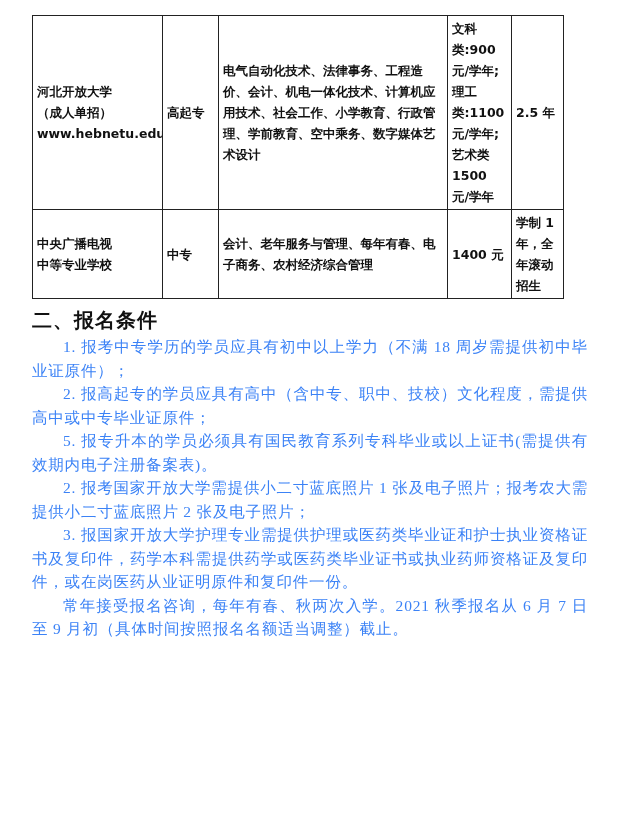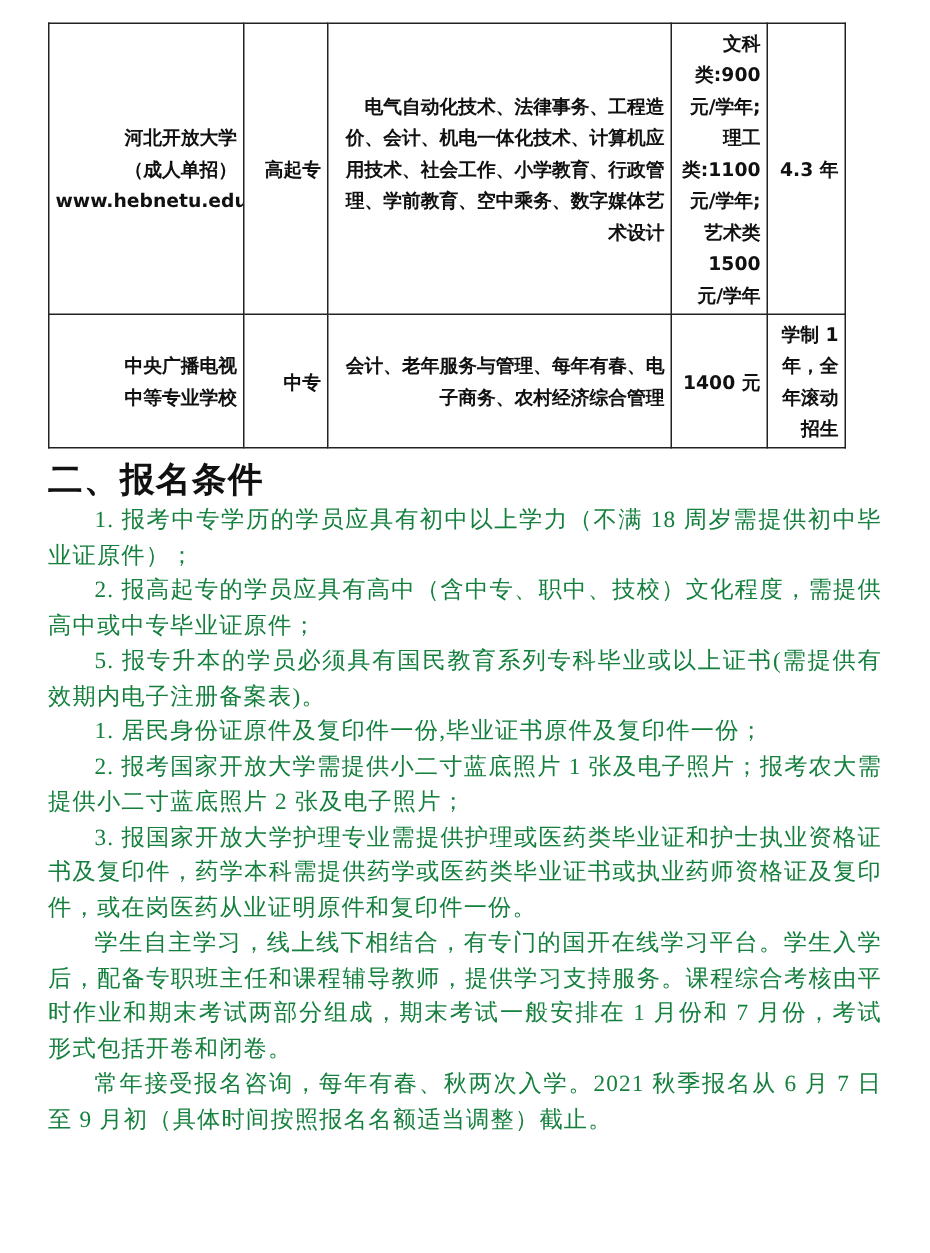--- a/index.html
+++ b/index.html
@@ -21,21 +21,21 @@
     border-collapse: collapse;
     table-layout: fixed;
     width: 531px;
     font-family: "DejaVu Sans", "Liberation Sans", sans-serif;
     font-weight: bold;
     font-size: 12.5px;
     color: #111111;
   }
   table.tbl td {
     border: 1.5px solid #222222;
-    text-align: right;
+    text-align: left;
     vertical-align: middle;
     line-height: 21px;
     padding: 2px 4px;
     overflow: hidden;
   }
   col.w1 { width: 130px; }
   col.w2 { width: 56px; }
   col.w3 { width: 229px; }
   col.w4 { width: 64px; }
   col.w5 { width: 52px; }
@@ -44,35 +44,35 @@
   td.majors {
     text-align: justify;
     padding: 2px 7px;
     line-height: 21.5px;
   }
   td.pre { white-space: pre-line; }
   
   h2.hd {
     font-family: "DejaVu Sans", "Liberation Sans", sans-serif;
     font-weight: bold;
-    font-size: 23px;
+    font-size: 20px;
     line-height: 27px;
     margin: 2px 0 1px 0;
     color: #111111;
     letter-spacing: 1px;
   }
   h2.hd.first { margin-top: 8px; }
   p.body {
     font-size: 15.5px;
     line-height: 23.5px;
     margin: 0;
     text-indent: 2em;
     text-align: justify;
     letter-spacing: 0.8px;
-    color: #15803d;
+    color: #3b82f6;
   }
 </style>
 </head>
 <body>
 
 <div class="page">
 
   <table class="tbl">
     <colgroup>
       <col class="w1">
@@ -82,42 +82,40 @@
         <col class="w5">
     </colgroup>
     <tbody>
       <tr class="r1">
         <td class="pre">河北开放大学
 （成人单招）
 www.hebnetu.edu.cn</td>
         <td>高起专</td>
         <td class="majors">电气自动化技术、法律事务、工程造价、会计、机电一体化技术、计算机应用技术、社会工作、小学教育、行政管理、学前教育、空中乘务、数字媒体艺术设计</td>
         <td>文科类:900 元/学年; 理工类:1100 元/学年; 艺术类 1500 元/学年</td>
-        <td>4.3 年</td>
+        <td>2.5 年</td>
       </tr>
       <tr class="r2">
         <td class="pre">中央广播电视
 中等专业学校</td>
         <td>中专</td>
         <td class="majors">会计、老年服务与管理、每年有春、电子商务、农村经济综合管理</td>
         <td>1400 元</td>
         <td class="pre">学制 1
 年，全
 年滚动
 招生</td>
       </tr>
     </tbody>
   </table>
 
   <h2 class="hd first">二、报名条件</h2>
   <p class="body">1. 报考中专学历的学员应具有初中以上学力（不满 18 周岁需提供初中毕业证原件）；</p>
   <p class="body">2. 报高起专的学员应具有高中（含中专、职中、技校）文化程度，需提供高中或中专毕业证原件；</p>
   <p class="body">5. 报专升本的学员必须具有国民教育系列专科毕业或以上证书(需提供有效期内电子注册备案表)。</p>
 
-  <p class="body">1. 居民身份证原件及复印件一份,毕业证书原件及复印件一份；</p>
   <p class="body">2. 报考国家开放大学需提供小二寸蓝底照片 1 张及电子照片；报考农大需提供小二寸蓝底照片 2 张及电子照片；</p>
   <p class="body">3. 报国家开放大学护理专业需提供护理或医药类毕业证和护士执业资格证书及复印件，药学本科需提供药学或医药类毕业证书或执业药师资格证及复印件，或在岗医药从业证明原件和复印件一份。</p>
 
-  <p class="body">学生自主学习，线上线下相结合，有专门的国开在线学习平台。学生入学后，配备专职班主任和课程辅导教师，提供学习支持服务。课程综合考核由平时作业和期末考试两部分组成，期末考试一般安排在 1 月份和 7 月份，考试形式包括开卷和闭卷。</p>
 
   <p class="body">常年接受报名咨询，每年有春、秋两次入学。2021 秋季报名从 6 月 7 日至 9 月初（具体时间按照报名名额适当调整）截止。</p>
 
 </div>
 
 </body></html>

